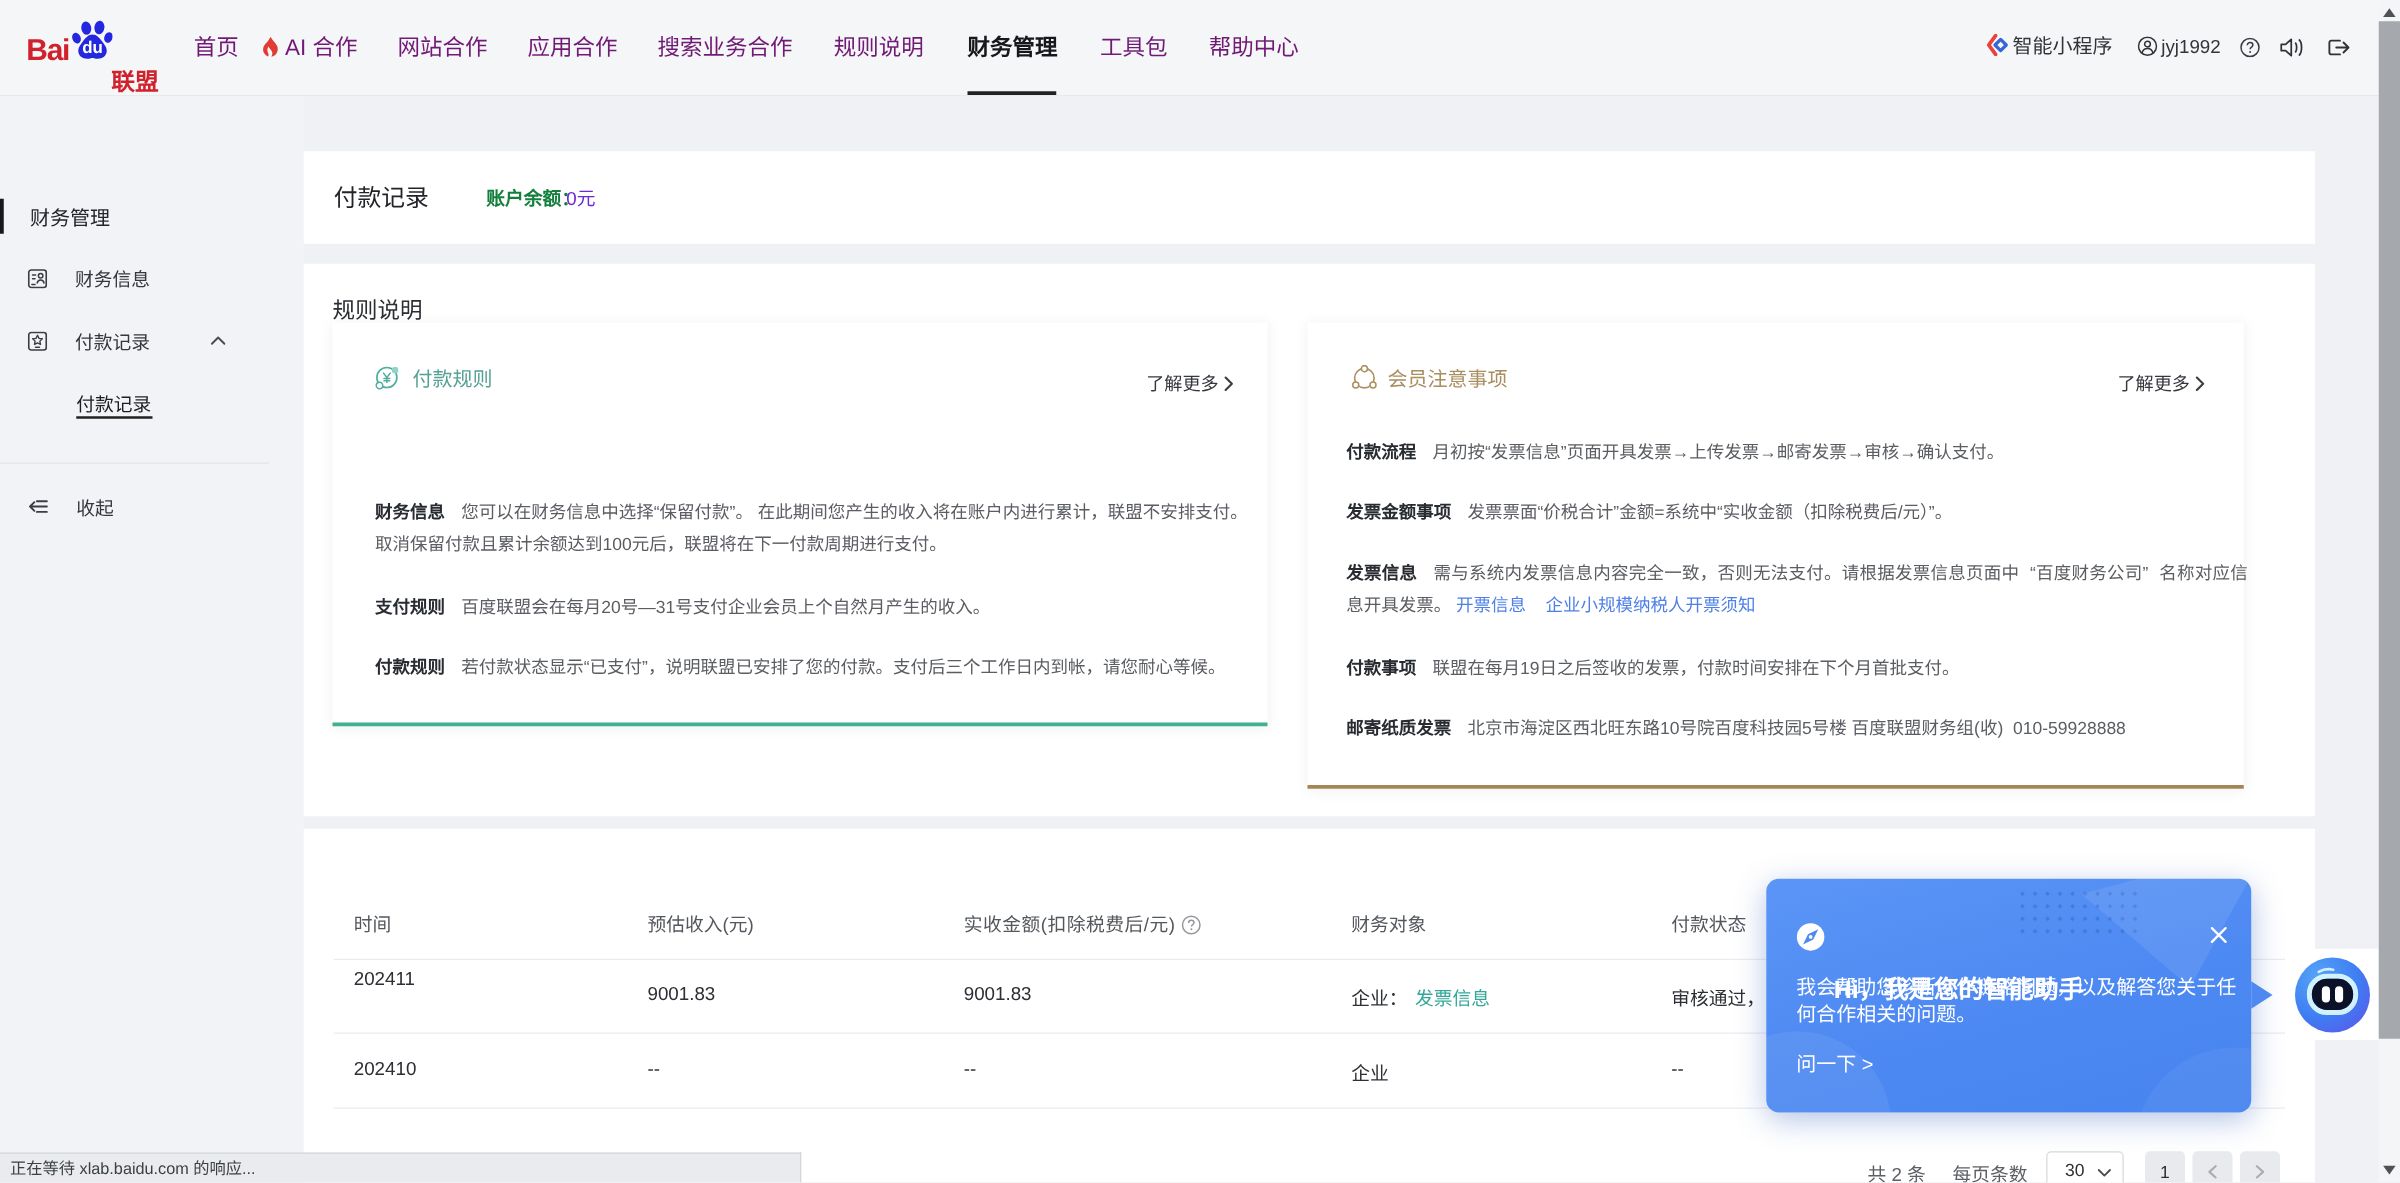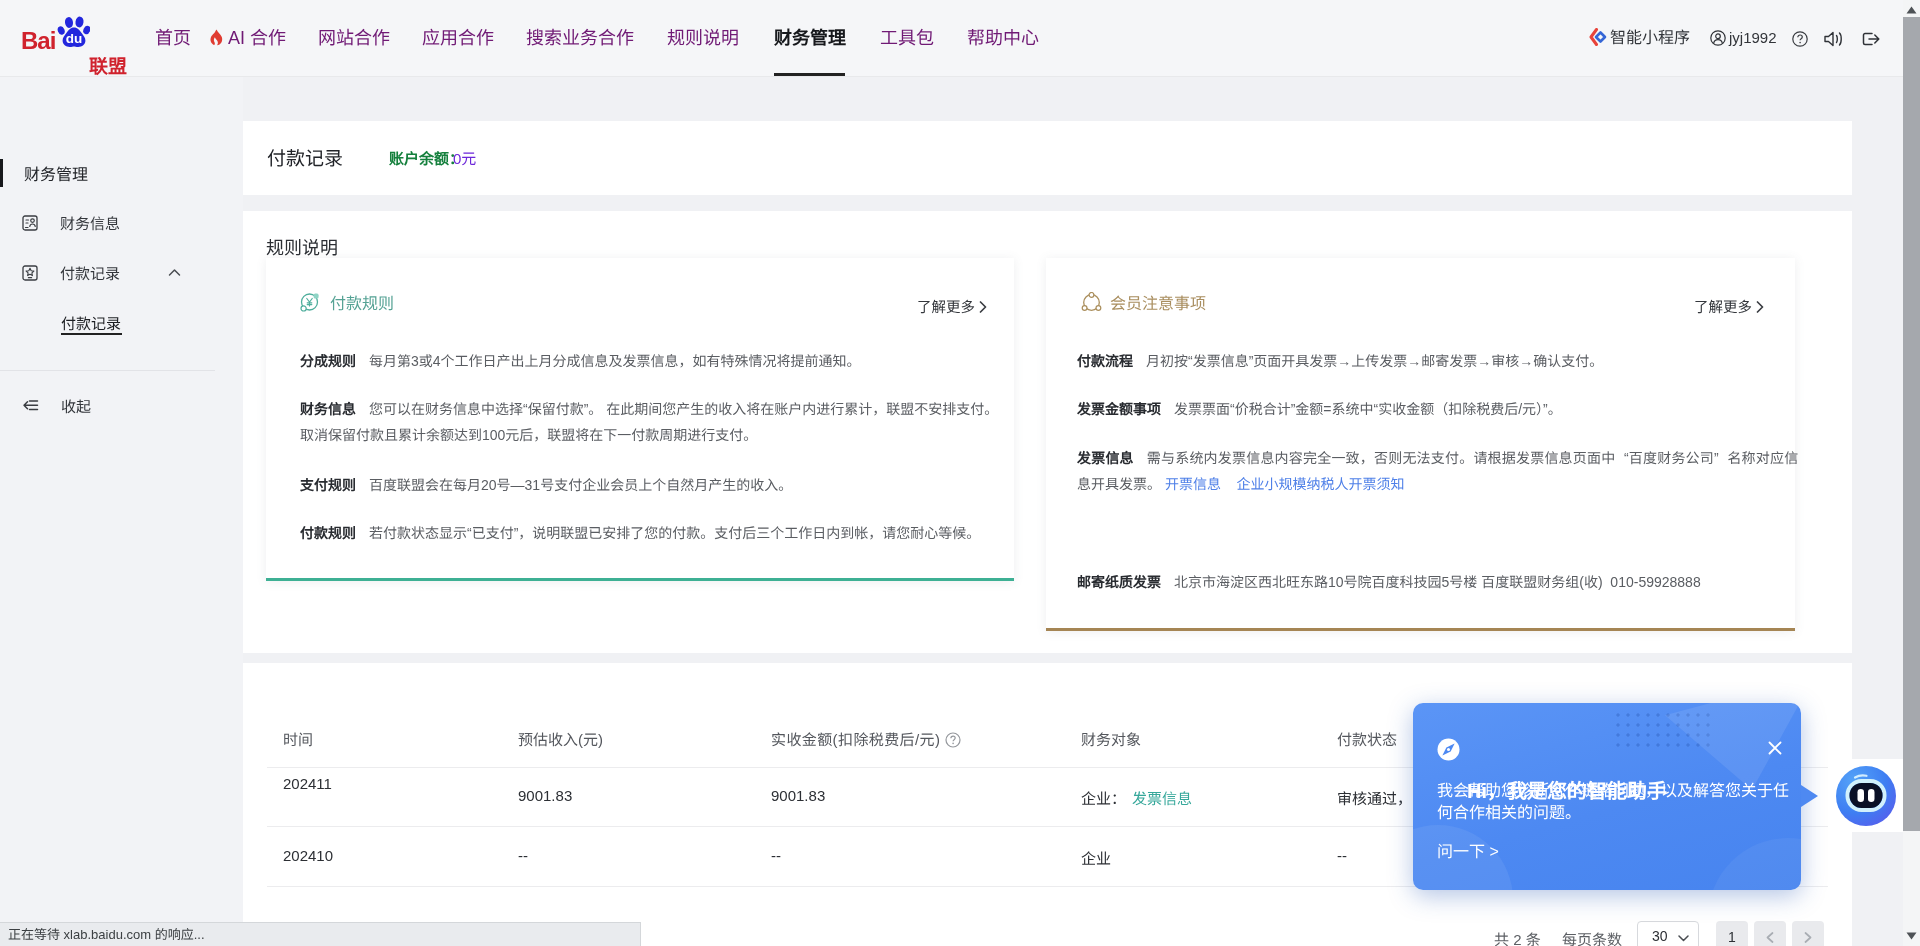--- a/index.html
+++ b/index.html
@@ -158,21 +158,20 @@
     <div class="abs" id="coin-icon" style="left:34px; top:34px;"><svg width="20" height="20" viewBox="0 0 20 20">
           <circle cx="9.5" cy="10" r="8" fill="none" stroke="#4fae9c" stroke-width="1.3"></circle>
           <path d="M6.8 6.5 L9.5 10 L12.2 6.5 M9.5 10 L9.5 14 M7.2 10.8 L11.8 10.8 M7.2 12.6 L11.8 12.6" stroke="#4fae9c" stroke-width="1.2" fill="none" stroke-linecap="round"></path>
           <rect x="13.6" y="1.6" width="5" height="5" rx="1.6" fill="#8fd4c5"></rect>
           <circle cx="3.6" cy="16.4" r="2.6" fill="#ffffff" stroke="#4fae9c" stroke-width="1.2"></circle>
         </svg></div>
     <div class="abs" style="left:64px; top:32px; font-size:16px; color:#55a294;">付款规则</div>
     <div class="learn" style="left:651px; top:37px;">了解更多<svg width="8" height="12" viewBox="0 0 8 12" style="vertical-align:-1px; margin-left:4px;">
           <path d="M1.5 1 L6.5 6 L1.5 11" fill="none" stroke="#3b3e43" stroke-width="1.7" stroke-linecap="round" stroke-linejoin="round"></path>
         </svg></div>
-    <div class="rule-line" style="left:34px; top:92px;"><b>分成规则</b>每月第3或4个工作日产出上月分成信息及发票信息，如有特殊情况将提前通知。</div>
     <div class="rule-line" style="left:34px; top:140px;"><b>财务信息</b>您可以在财务信息中选择<span class="q">“</span>保留付款<span class="q">”</span>。&nbsp;在此期间您产生的收入将在账户内进行累计，联盟不安排支付。</div>
     <div class="rule-line" style="left:34px; top:166px;">取消保留付款且累计余额达到100元后，联盟将在下一付款周期进行支付。</div>
     <div class="rule-line" style="left:34px; top:216px;text-align:center;"><b>支付规则</b>百度联盟会在每月20号—31号支付企业会员上个自然月产生的收入。</div>
     <div class="rule-line" style="left:34px; top:264px;"><b>付款规则</b>若付款状态显示<span class="q">“</span>已支付<span class="q">”</span>，说明联盟已安排了您的付款。支付后三个工作日内到帐，请您耐心等候。</div>
   </div>
 
   <div class="card" id="card-right">
     <div class="abs" id="bird-icon" style="left:35px; top:34px;"><svg width="21" height="21" viewBox="0 0 21 21">
           <circle cx="10.5" cy="10.5" r="7.8" fill="none" stroke="#ab8f5d" stroke-width="1.3"></circle>
           <circle cx="10.5" cy="2.9" r="2.4" fill="#ffffff" stroke="#ab8f5d" stroke-width="1.2"></circle>
@@ -180,20 +179,21 @@
           <circle cx="17.4" cy="16" r="2.4" fill="#ffffff" stroke="#ab8f5d" stroke-width="1.2"></circle>
         </svg></div>
     <div class="abs" style="left:64px; top:32px; font-size:16px; color:#a98e5f;">会员注意事项</div>
     <div class="learn" style="left:648px; top:37px;">了解更多<svg width="8" height="12" viewBox="0 0 8 12" style="vertical-align:-1px; margin-left:4px;">
           <path d="M1.5 1 L6.5 6 L1.5 11" fill="none" stroke="#3b3e43" stroke-width="1.7" stroke-linecap="round" stroke-linejoin="round"></path>
         </svg></div>
     <div class="rule-line" style="left:31px; top:140px;"><b>发票金额事项</b>发票票面<span class="q">“</span>价税合计<span class="q">”</span>金额=系统中<span class="q">“</span>实收金额（扣除税费后/元）<span class="q">”</span>。</div>
     <div class="rule-line" style="left:31px; top:92px;"><b>付款流程</b>月初按<span class="q">“</span>发票信息<span class="q">”</span>页面开具发票→上传发票→邮寄发票→审核→确认支付。</div>
     <div class="rule-line" style="left:31px; top:189px; letter-spacing:0.2px;"><b>发票信息</b>需与系统内发票信息内容完全一致，否则无法支付。请根据发票信息页面中<span class="q qo">“</span>百度财务公司<span class="q qc">”</span>名称对应信</div>
     <div class="rule-line" style="left:31px; top:215px;text-align:right;">息开具发票。&nbsp;<span class="bluelink">开票信息</span>&nbsp;&nbsp;&nbsp;&nbsp;<span class="bluelink">企业小规模纳税人开票须知</span></div>
+    <div class="rule-line" style="left:31px; top:265px;"><b>付款事项</b>联盟在每月19日之后签收的发票，付款时间安排在下个月首批支付。</div>
     <div class="rule-line" style="left:31px; top:313px;"><b>邮寄纸质发票</b>北京市海淀区西北旺东路10号院百度科技园5号楼 百度联盟财务组<span class="q">(</span>收<span class="q">)</span>&nbsp;&nbsp;010-59928888</div>
   </div>
 </div>
 
 <div class="section" id="sec-table">
   <div class="th" style="left:40px; top:65px;">时间</div>
   <div class="th" style="left:275px; top:65px;">预估收入(元)</div>
   <div class="th" style="left:528px; top:65px; letter-spacing:0.4px;">实收金额(扣除税费后/元) <svg width="16" height="16" viewBox="0 0 16 16" style="vertical-align:-3px;">
         <circle cx="8" cy="8" r="7" fill="none" stroke="#94979c" stroke-width="1.2"></circle>
         <path d="M5.9 6.3 C5.9 5 6.8 4.2 8.1 4.2 C9.4 4.2 10.2 5 10.2 6.1 C10.2 7.7 8.1 7.7 8.1 9.2" fill="none" stroke="#94979c" stroke-width="1.2"></path>

